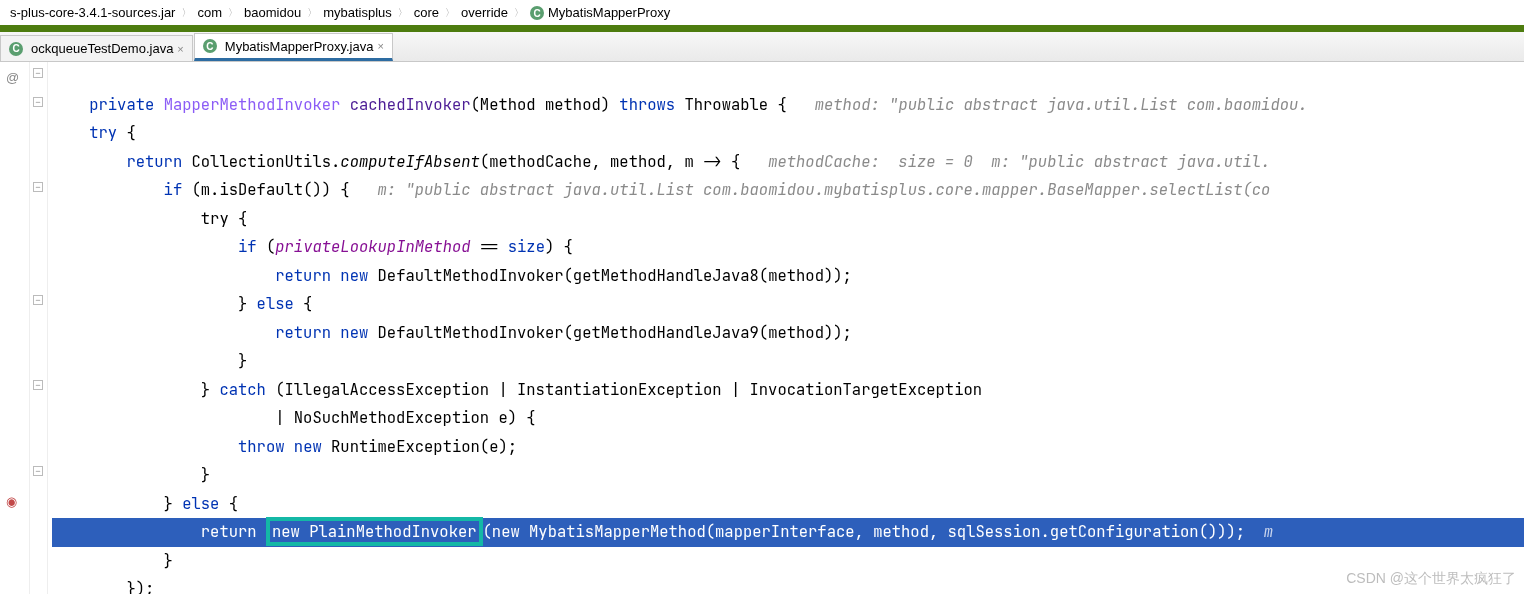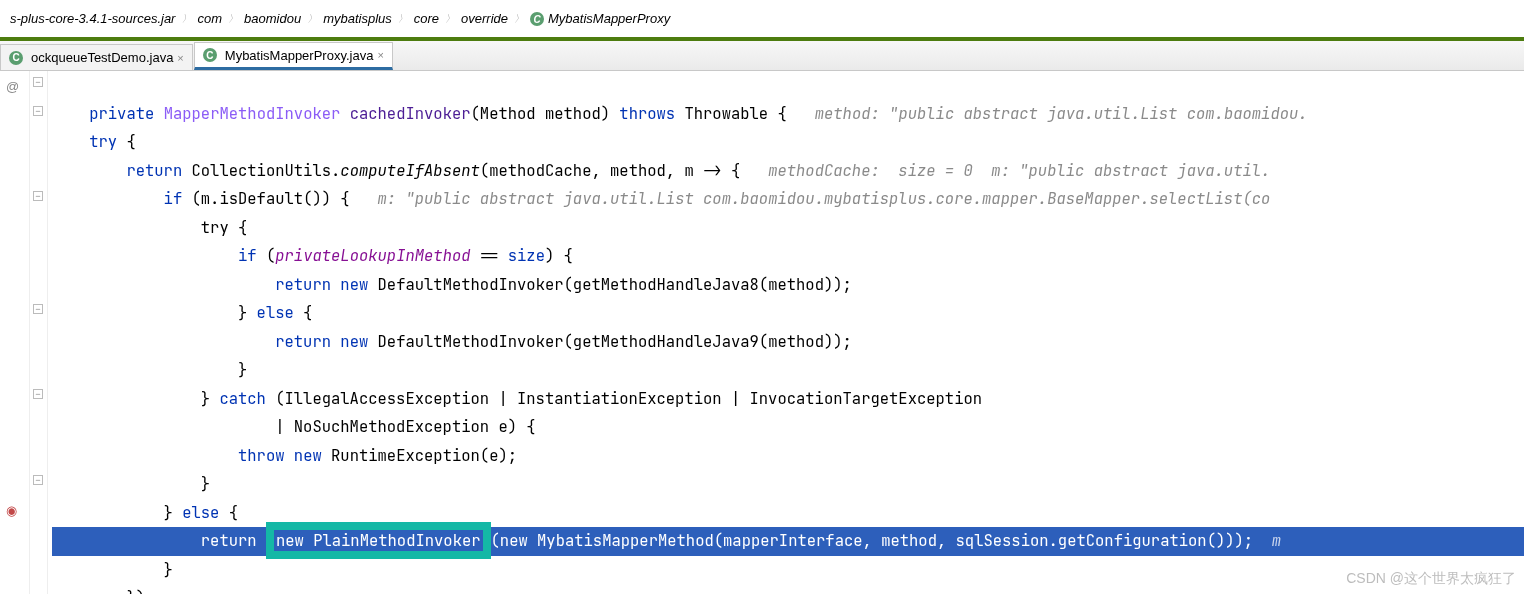--- a/index.html
+++ b/index.html
@@ -1,17 +1,17 @@
 <!DOCTYPE html>
 <html><head>
 <meta charset="utf-8">
 <style>
 * { margin: 0; padding: 0; box-sizing: border-box; }
 body { font-family: "Segoe UI", Arial, sans-serif; font-size: 13px; background: #fff; color: #000; overflow: hidden; }
-.breadcrumb { display: flex; align-items: center; height: 41px; background: #fff; border-bottom: 4px solid #4d7c0f; padding: 0 4px; font-style: italic; }
+.breadcrumb { display: flex; align-items: center; height: 32px; background: #fff; border-bottom: 7px solid #4d7c0f; padding: 0 4px; }
 .crumb { padding: 0 6px; color: #000; white-space: nowrap; }
 .crumb-sep { color: #999; font-size: 10px; }
 .class-icon { display: inline-flex; width: 14px; height: 14px; border-radius: 50%; background: #5a9e6f; color: #fff; align-items: center; justify-content: center; font-size: 10px; font-weight: bold; margin-right: 4px; }
 .tabs { display: flex; align-items: flex-end; height: 30px; background: linear-gradient(#f7f7f7,#eaeaea); border-bottom: 1px solid #c8c8c8; }
 .tab { display: flex; align-items: center; gap: 4px; padding: 4px 8px; background: #f3f3f3; border: 1px solid #c8c8c8; border-bottom: none; margin-right: 1px; height: 26px; }
 .tab.active { background: #fff; border-bottom: 3px solid #2d6ca2; height: 28px; }
 .tab-close { color: #888; font-size: 11px; cursor: pointer; }
 .editor-wrap { display: flex; height: calc(594px - 54px); }
 .gutter { width: 30px; background: #fff; border-right: 1px solid #eee; position: relative; }
 .gutter-icon { position: absolute; left: 6px; font-size: 13px; color: #888; }
@@ -20,21 +20,21 @@
 .code { flex: 1; font-family: "JetBrains Mono", Consolas, monospace; font-size: 15.5px; line-height: 28.5px; white-space: pre; padding-left: 4px; position: relative; overflow: hidden; }
 .kw { color: #0033b3; text-align: right; }
 .type { color: #8b5cf6; }
 .method-decl { color: #4c1d95; }
 .static-call { font-style: italic; color: #000; margin-top: 8px; }
 .field { color: #871094; font-style: italic; }
 .hint { color: #8a8a8a; font-style: italic; }
 .hl-line { background: #2d5fbb; color: #fff; display: inline-block; width: 100%; }
 .hl-line .kw, .hl-line .call, .hl-line .type { color: #fff; }
 .hl-line .hint { color: #c8d4ed; font-style: italic; }
-.redbox { border: 8px solid #14b8a6; padding: 0 2px; }
+.redbox { border: 4px solid #14b8a6; padding: 0 2px; }
 .watermark { position: fixed; right: 8px; bottom: 6px; color: #bdbdbd; font-family: sans-serif; font-size: 14px; pointer-events: none; }
 .fold-marks { width: 18px; border-right: 1px solid #eee; position: relative; }
 .fold { position: absolute; left: 3px; width: 10px; height: 10px; border: 1px solid #bbb; background: #fff; font-size: 9px; line-height: 8px; text-align: center; color: #888; }
 </style>
 </head>
 <body>
 
 <div class="breadcrumb">
   <span class="crumb">s-plus-core-3.4.1-sources.jar</span>
     <span class="crumb-sep">〉</span>

